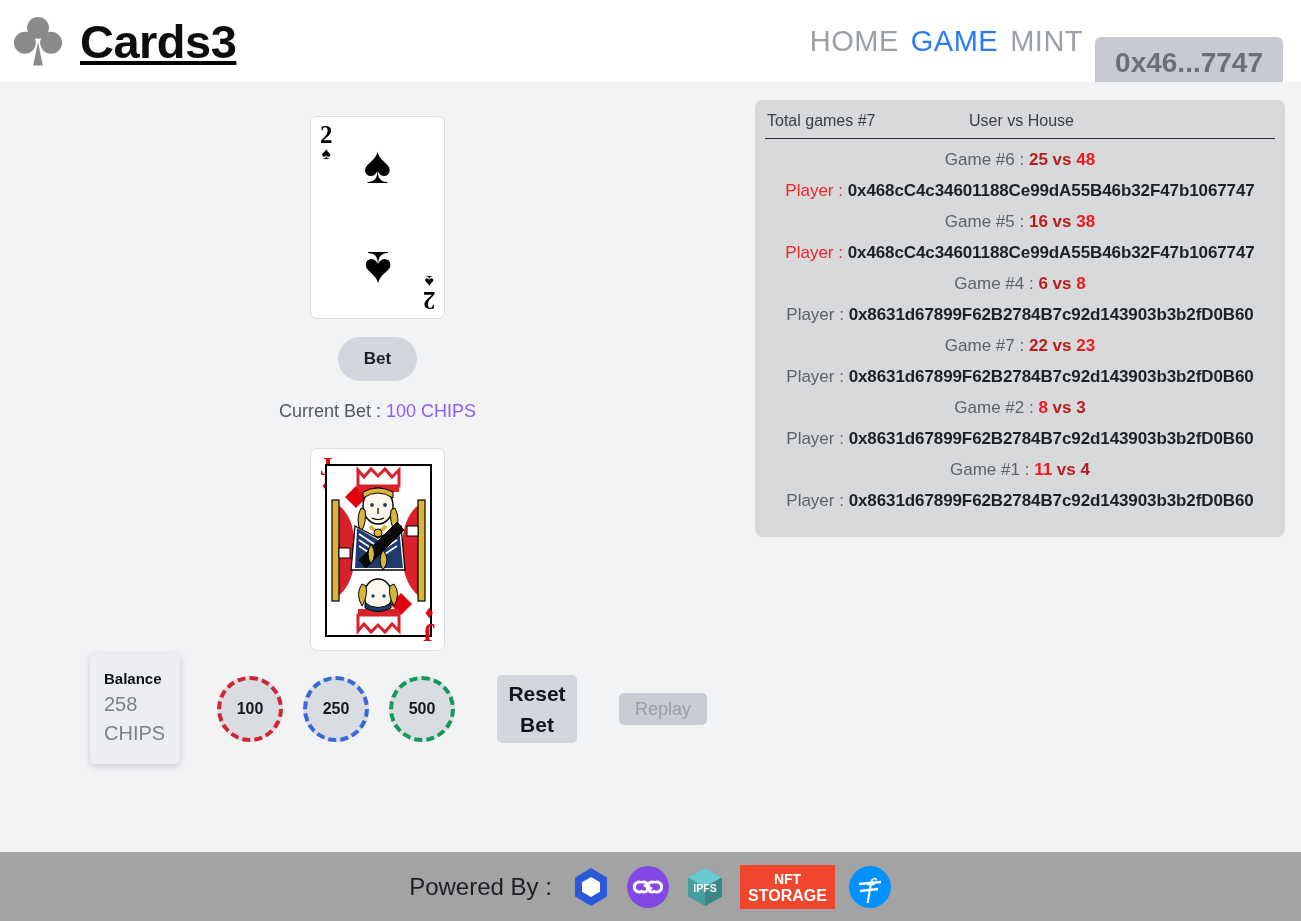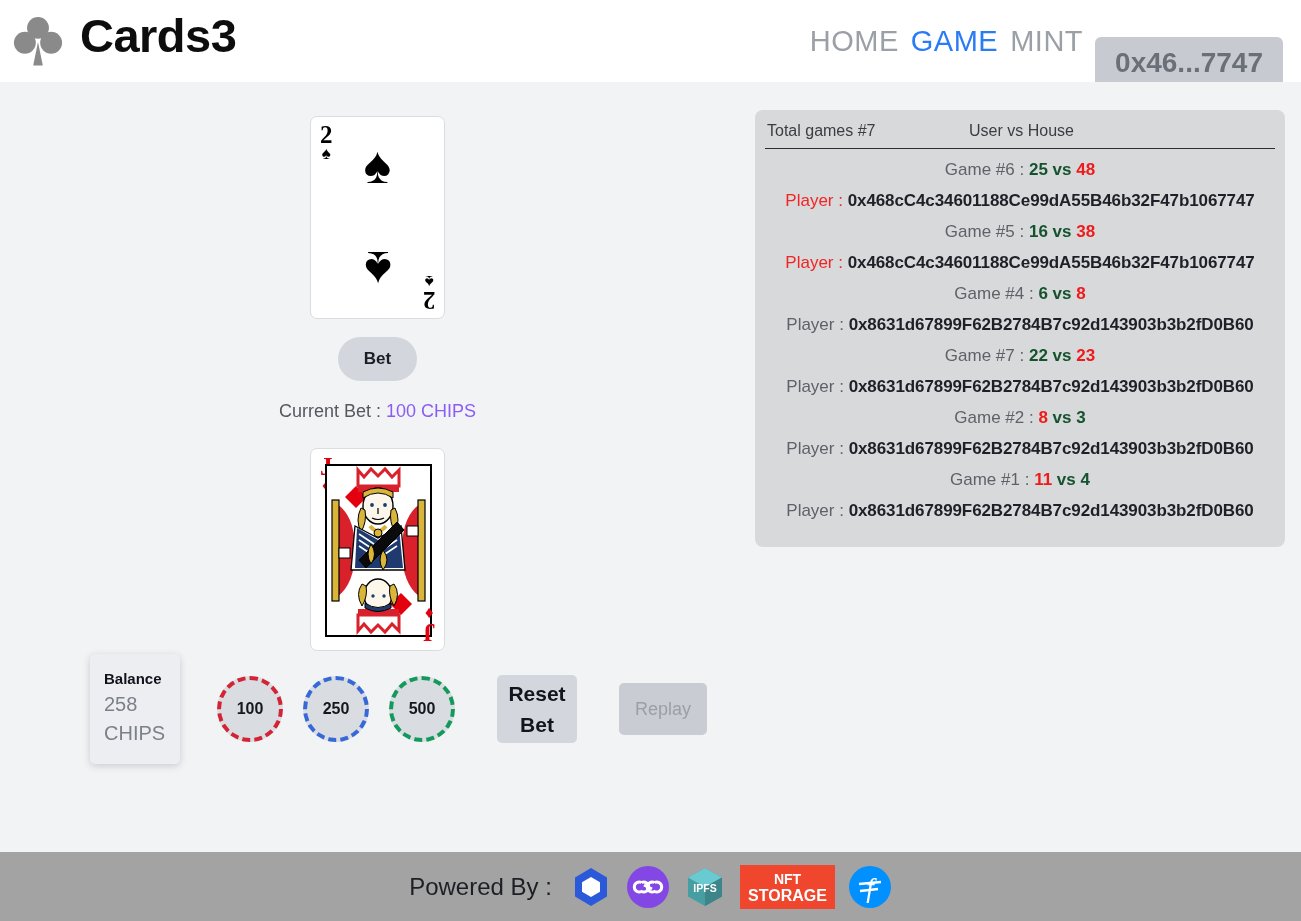--- a/index.html
+++ b/index.html
@@ -11,21 +11,21 @@
   }
   .page { position: relative; width: 1301px; height: 921px; display: flex; flex-direction: column; }
 
   
   .header {
     height: 82px; background: #ffffff;
     display: flex; align-items: center;
     padding: 0 18px 0 10px;
     flex: 0 0 82px;
   }
-  .brand { display: flex; align-items: flex-start; gap: 14px; }
+  .brand { display: flex; align-items: center; gap: 14px; text-decoration: underline; }
   .club-logo { width: 56px; height: 58px; display: block; }
   .brand-name {
     font-size: 47px; font-weight: bold; color: #0d0d0d;
     letter-spacing: -0.5px; line-height: 1;
   }
   .nav { margin-left: auto; display: flex; align-items: center; gap: 12px; }
   .nav-link {
     font-size: 29px; color: #9aa0a6; letter-spacing: 0.5px;
     cursor: pointer; text-decoration: none;
   }
@@ -119,45 +119,45 @@
     margin-left: 42px;
     width: 80px; height: 68px;
     background: #d3d7dd; color: #12151b;
     border: none; border-radius: 5px;
     font-size: 21px; font-weight: bold; line-height: 1.5;
     cursor: pointer;
     font-family: "Liberation Sans", sans-serif;
   }
   .replay-btn {
     margin-left: 42px;
-    width: 88px; height: 52px;
+    width: 88px; height: 32px;
     background: #c9ccd2; color: #9aa0a8;
     border: none; border-radius: 5px;
     font-size: 18px; cursor: default;
     font-family: "Liberation Sans", sans-serif;
   }
 
   
   .history {
-    position: absolute; left: 755px; top: 28px;
+    position: absolute; left: 755px; top: 18px;
     width: 530px; background: #d8d9db;
     border-radius: 8px; padding: 12px 10px 18px 10px;
   }
   .hist-head {
     display: flex; font-size: 16px; color: #3a3d42;
     padding: 0 2px 8px 2px; border-bottom: 1.5px solid #2b2d31;
   }
   .hist-head .total { width: 200px; }
   .hist-head .uvh { flex: 1; text-align: left; padding-left: 2px; }
   .hist-rows { padding-top: 8px; }
   .hist-score {
     text-align: center; font-size: 17px; color: #5e6268;
     padding: 3px 0 2px 0;
   }
-  .hist-score b { color: #14532d; font-weight: bold; }
+  .hist-score b { color: #b91c1c; font-weight: bold; }
   .hist-score .win { color: #ef1b1b; font-weight: bold; }
   .hist-player {
     text-align: center; font-size: 17px; color: #5e6268;
     padding: 9px 0 8px 0;
   }
   .hist-player .lbl-mine { color: #f22424; }
   .hist-player b { color: #1d2026; font-weight: bold; letter-spacing: -0.1px; }
 
   
   .footer {

